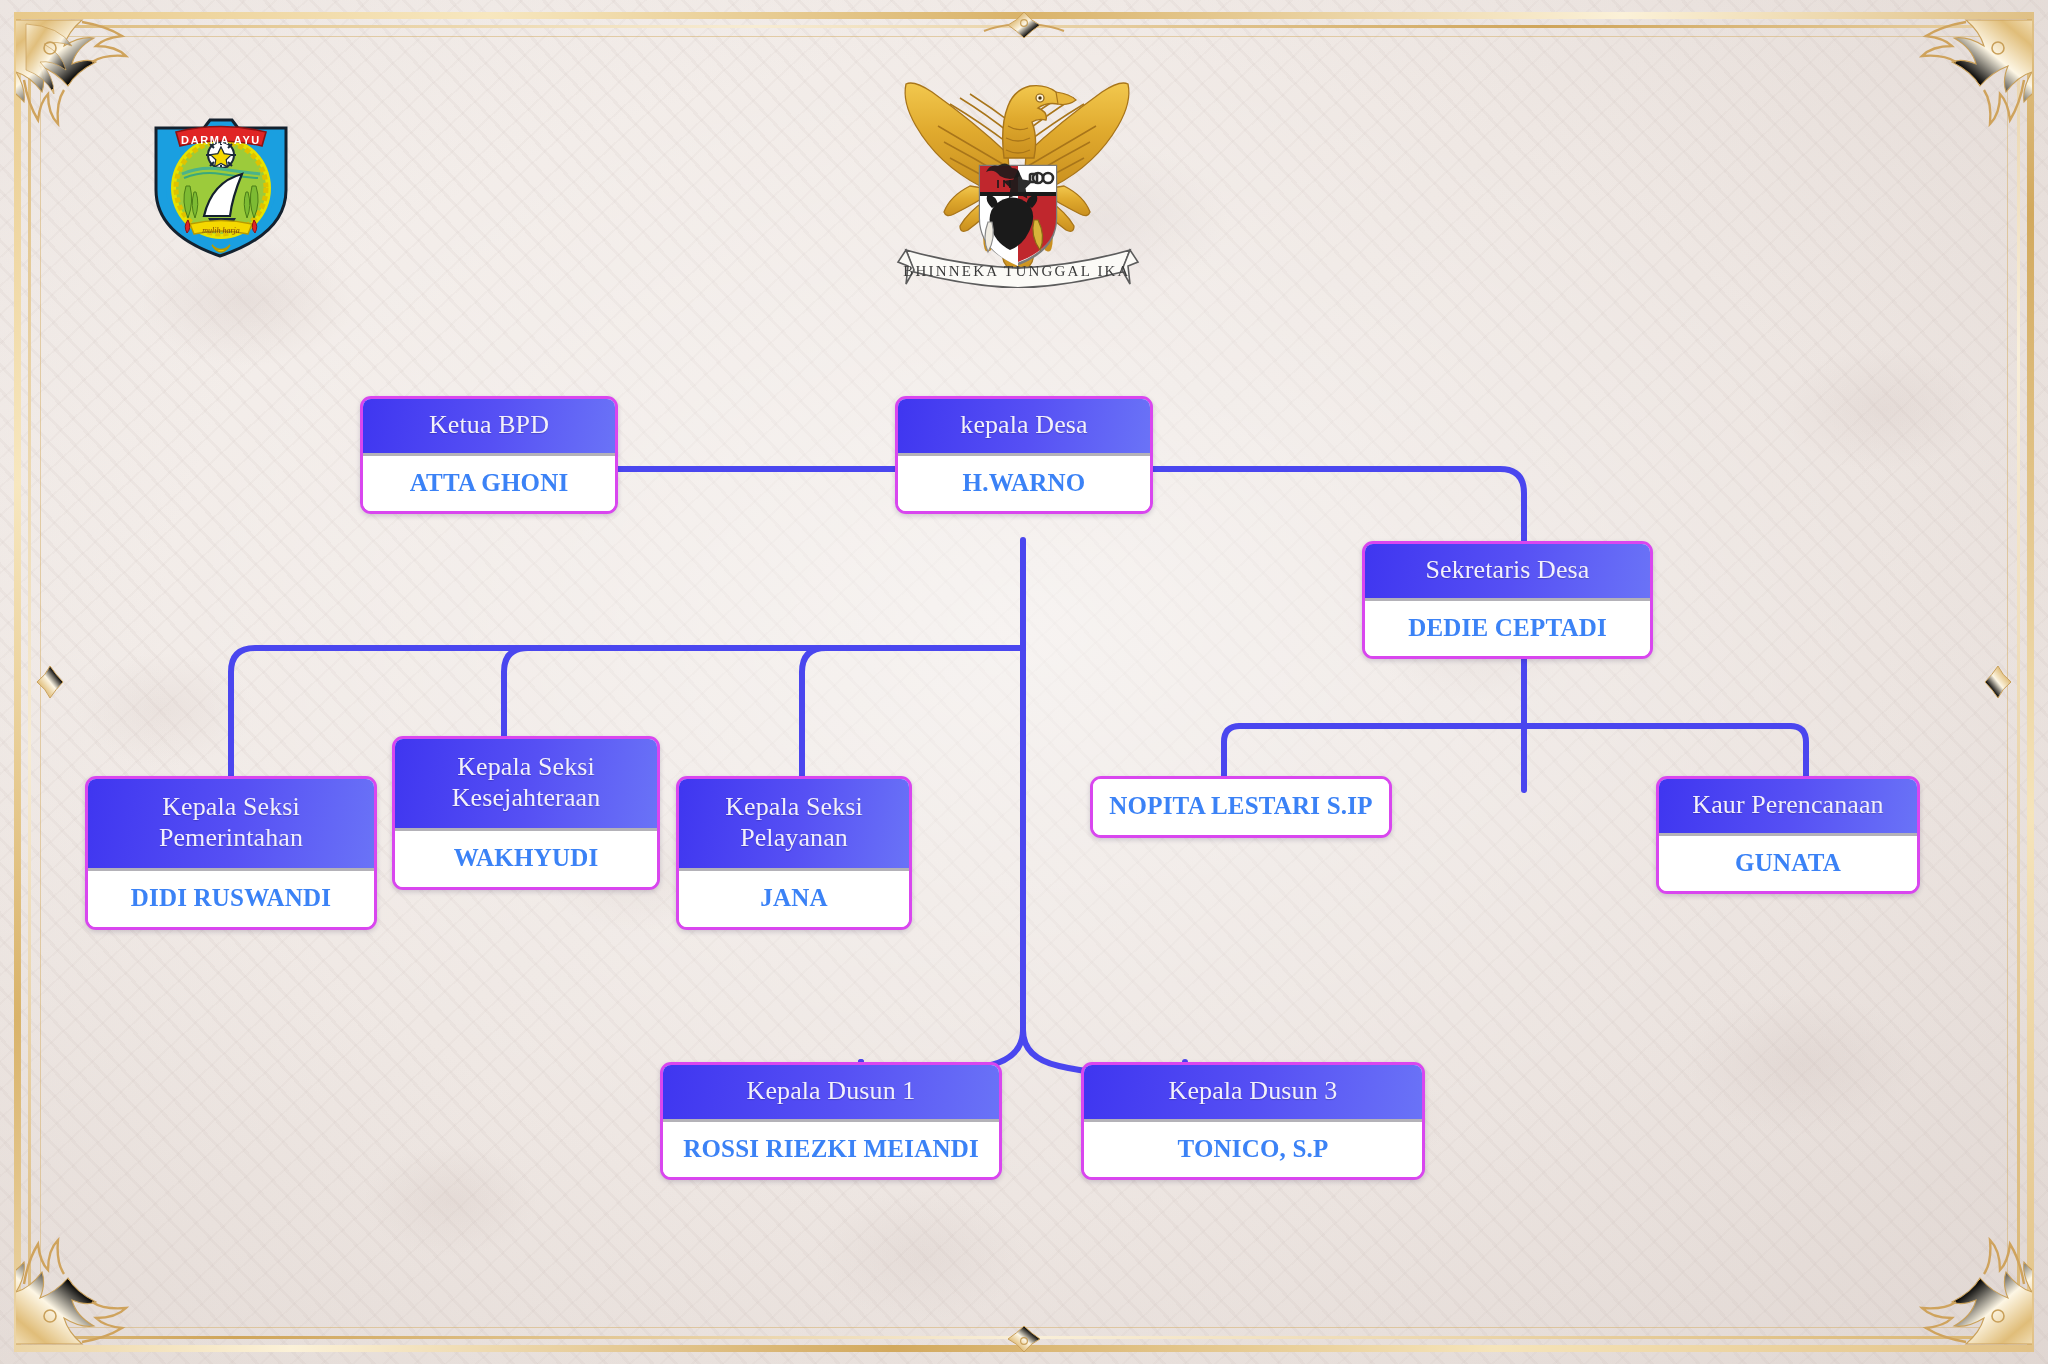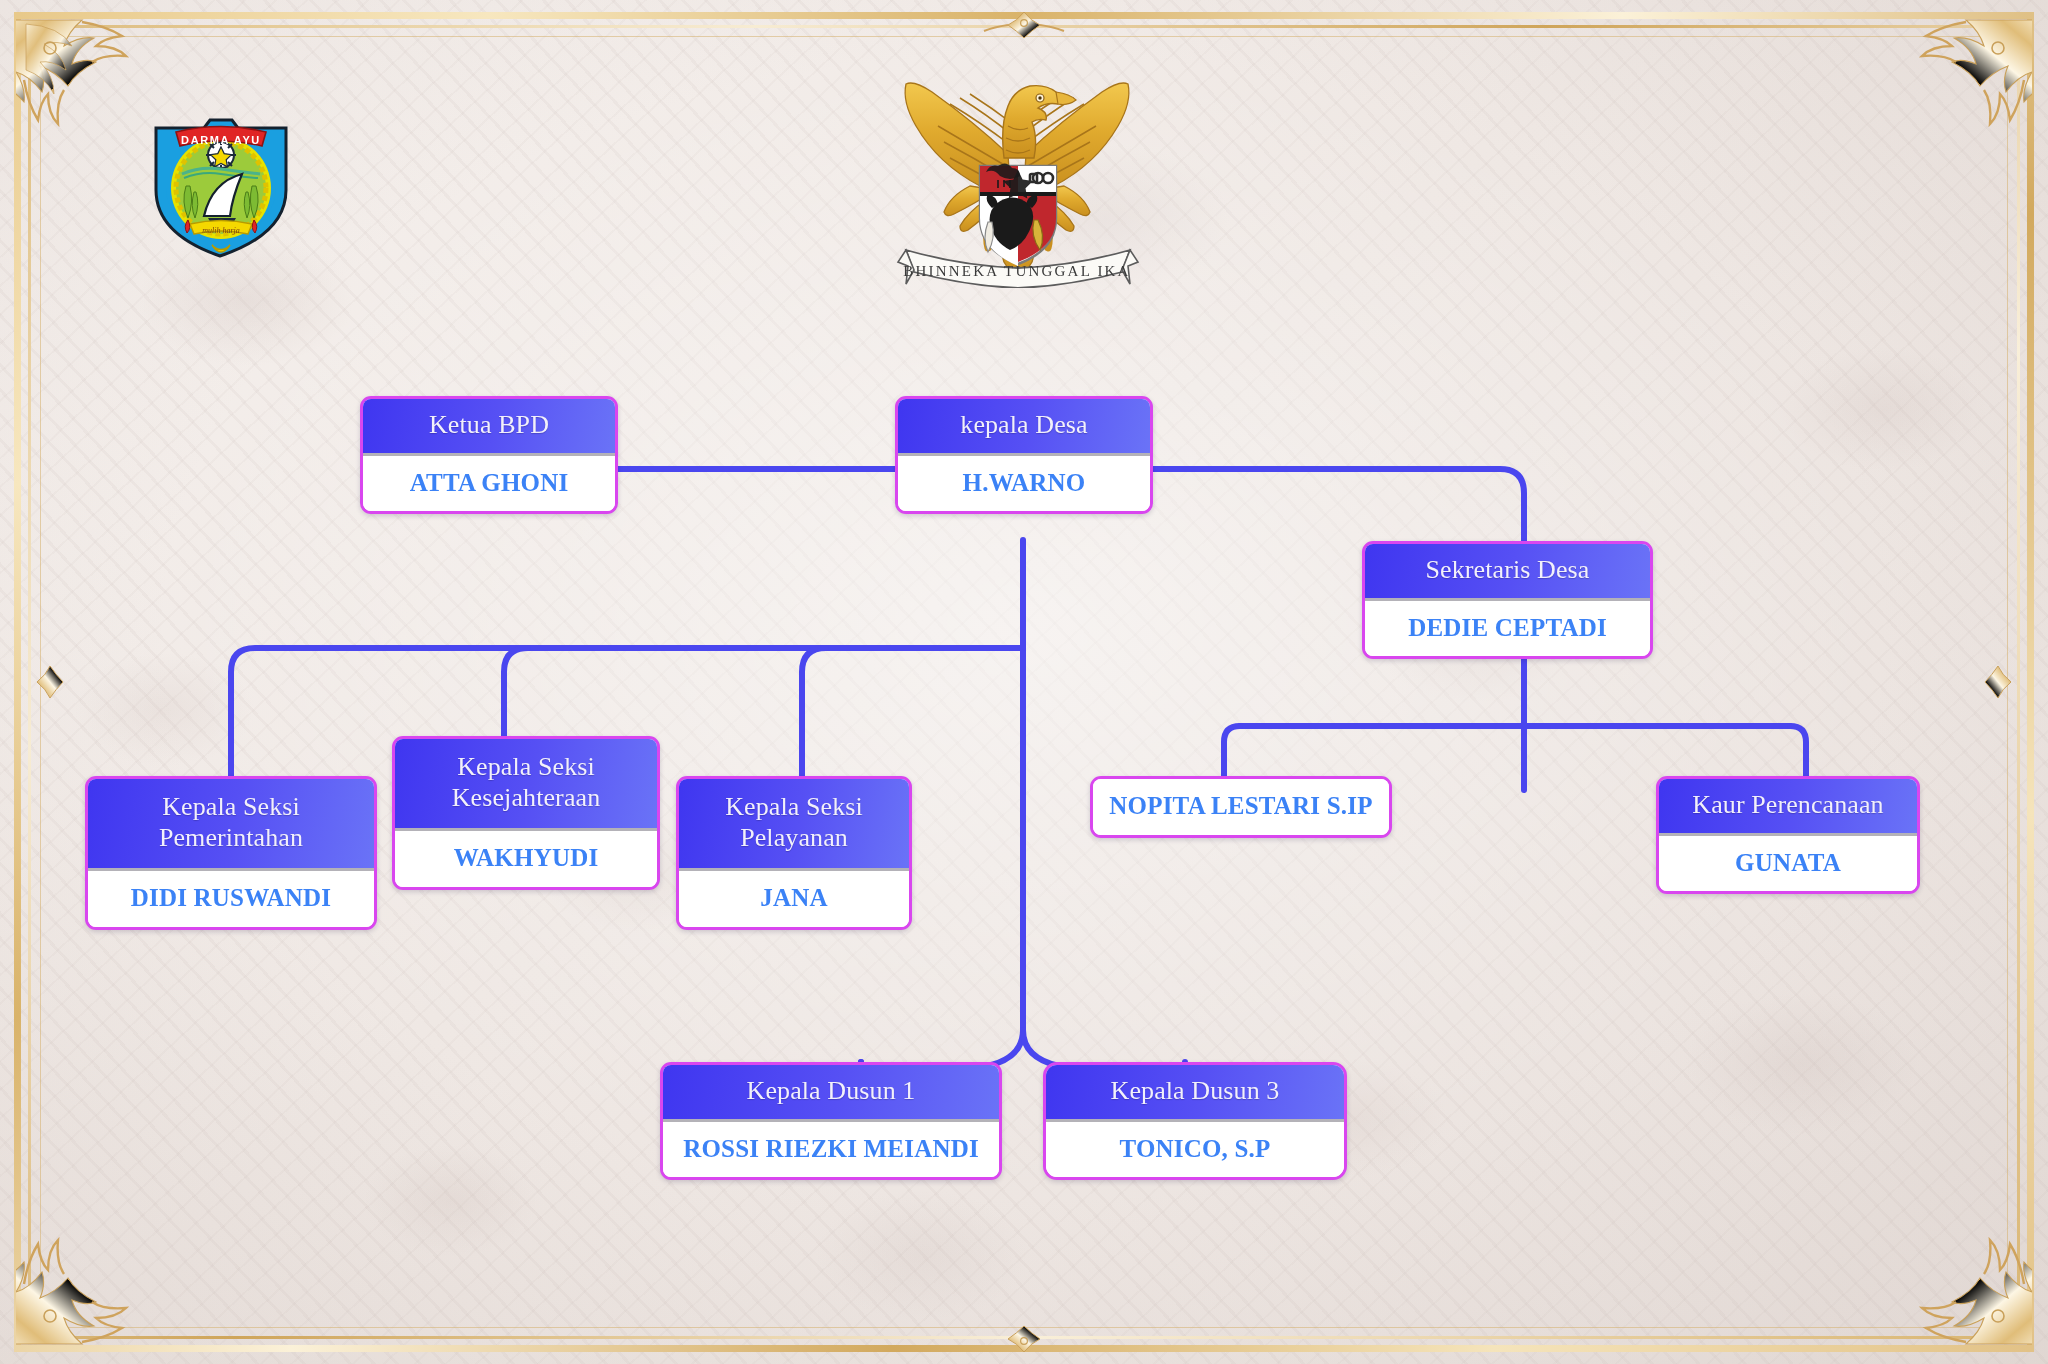--- a/index.html
+++ b/index.html
@@ -337,18 +337,18 @@
   <div class="node" style="left:1656px;top:776px;width:264px;">
     <div class="hd">Kaur Perencanaan</div>
     <div class="nm">GUNATA</div>
   </div>
 
   <div class="node" style="left:660px;top:1062px;width:342px;">
     <div class="hd">Kepala Dusun 1</div>
     <div class="nm">ROSSI RIEZKI MEIANDI</div>
   </div>
 
-  <div class="node" style="left:1043px;top:1062px;width:304px;border-radius:14px;">
+  <div class="node" style="left:1081px;top:1062px;width:344px;">
     <div class="hd">Kepala Dusun 3</div>
     <div class="nm">TONICO, S.P</div>
   </div>
 
 </div>
 
 </body></html>

